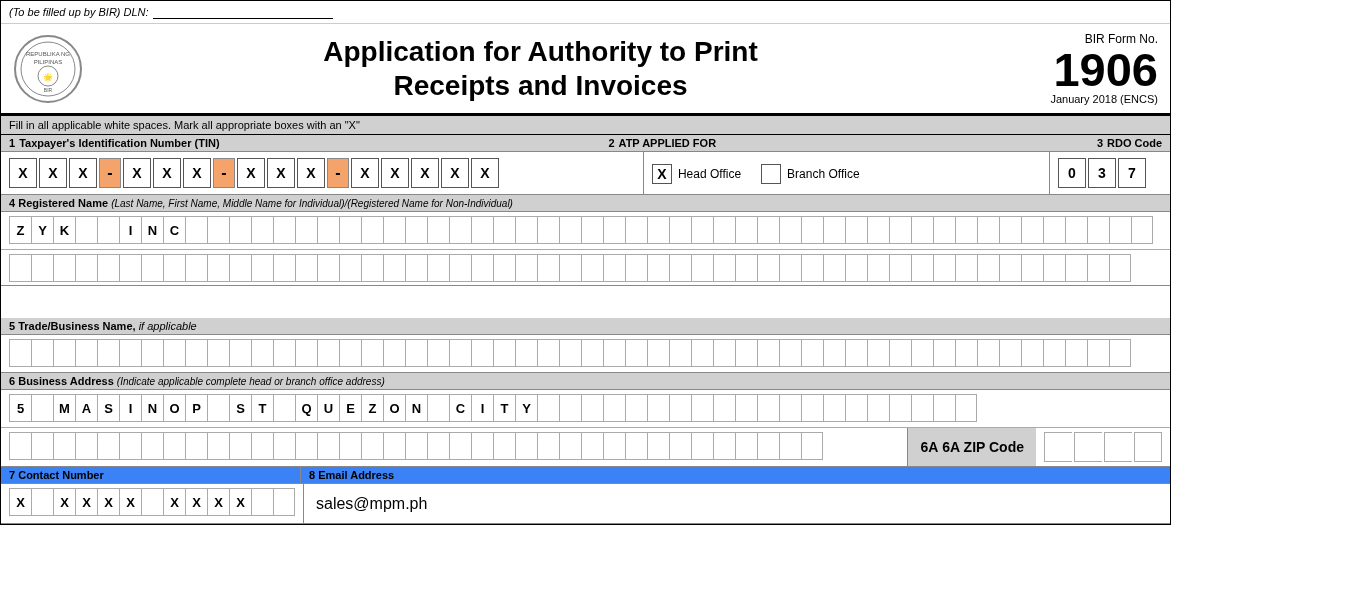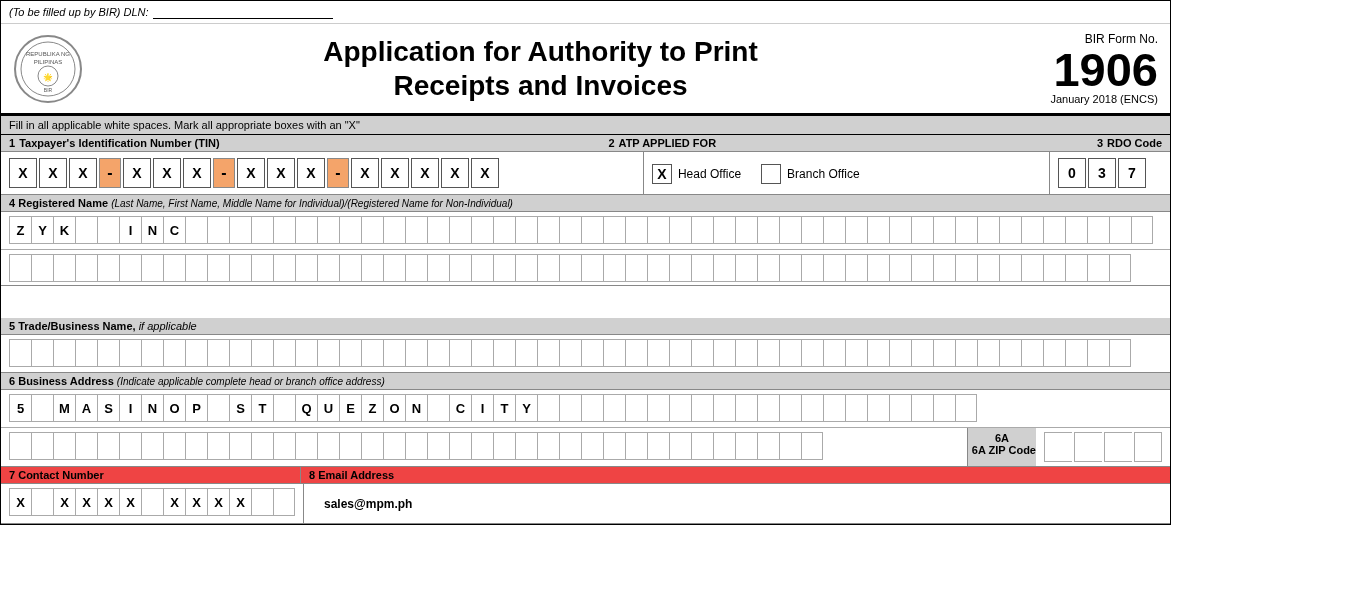--- a/index.html
+++ b/index.html
@@ -545,34 +545,34 @@
           <div class="ch"></div>
           <div class="ch"></div>
           <div class="ch"></div>
           <div class="ch"></div>
           <div class="ch"></div>
           <div class="ch"></div>
       </div>
     </div>
 
     <div style="display:flex; align-items:center; border-left:1px solid #888;">
-      <div style="background:#d0d0d0; padding:4px 0; font-size:11px; font-weight:bold; height:100%; display:flex; align-items:center; white-space:nowrap;flex-direction:column;">
+      <div style="background:#d0d0d0; padding:4px 12px; font-size:14px; font-weight:bold; height:100%; display:flex; align-items:center; white-space:nowrap;">
         <span style="font-weight:bold;">6A</span>
         <span style="margin-left:4px;">6A ZIP Code</span>
       </div>
       <div style="display:flex; gap:2px; padding:4px 8px;">
         <div class="ch" style="width:28px; height:30px;"></div>
         <div class="ch" style="width:28px; height:30px;"></div>
         <div class="ch" style="width:28px; height:30px;"></div>
         <div class="ch" style="width:28px; height:30px; border-right:1px solid #aaa;"></div>
       </div>
     </div>
   </div>
 
-  <div style="display:flex; background:#ef4444; border-bottom:1px solid #888;">
+  <div style="display:flex; background:#3b82f6; border-bottom:1px solid #888;">
     <div style="flex:0 0 300px; padding:2px 8px; font-weight:bold; font-size:11px; border-right:1px solid #888;">
       <span>7 </span>
       <span>Contact Number</span>
     </div>
     <div style="flex:1; padding:2px 8px; font-weight:bold; font-size:11px;">
       <span>8 </span>
       <span>Email Address</span>
     </div>
   </div>
 
@@ -590,17 +590,17 @@
         <div class="ch">X</div>
         <div class="ch">X</div>
         <div class="ch">X</div>
         <div class="ch">X</div>
         <div class="ch"></div>
         <div class="ch"></div>
       </div>
     </div>
 
     <div style="flex:1; padding:6px 12px; display:flex; align-items:center;">
-      <span style="font-size:12px; font-weight:bold;margin-left:8px;">sales@mpm.ph</span>
+      <span style="font-size:16px; font-weight:normal;">sales@mpm.ph</span>
     </div>
   </div>
 
 </div>
 
 </body></html>

